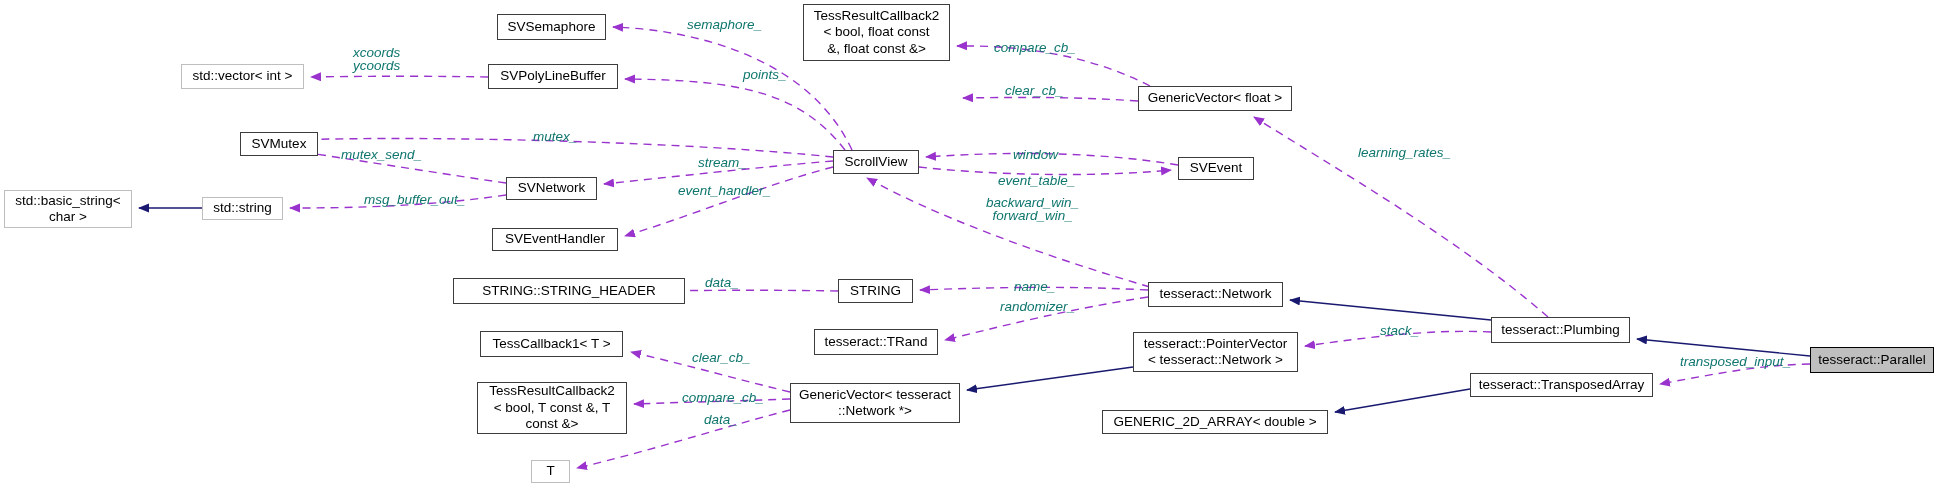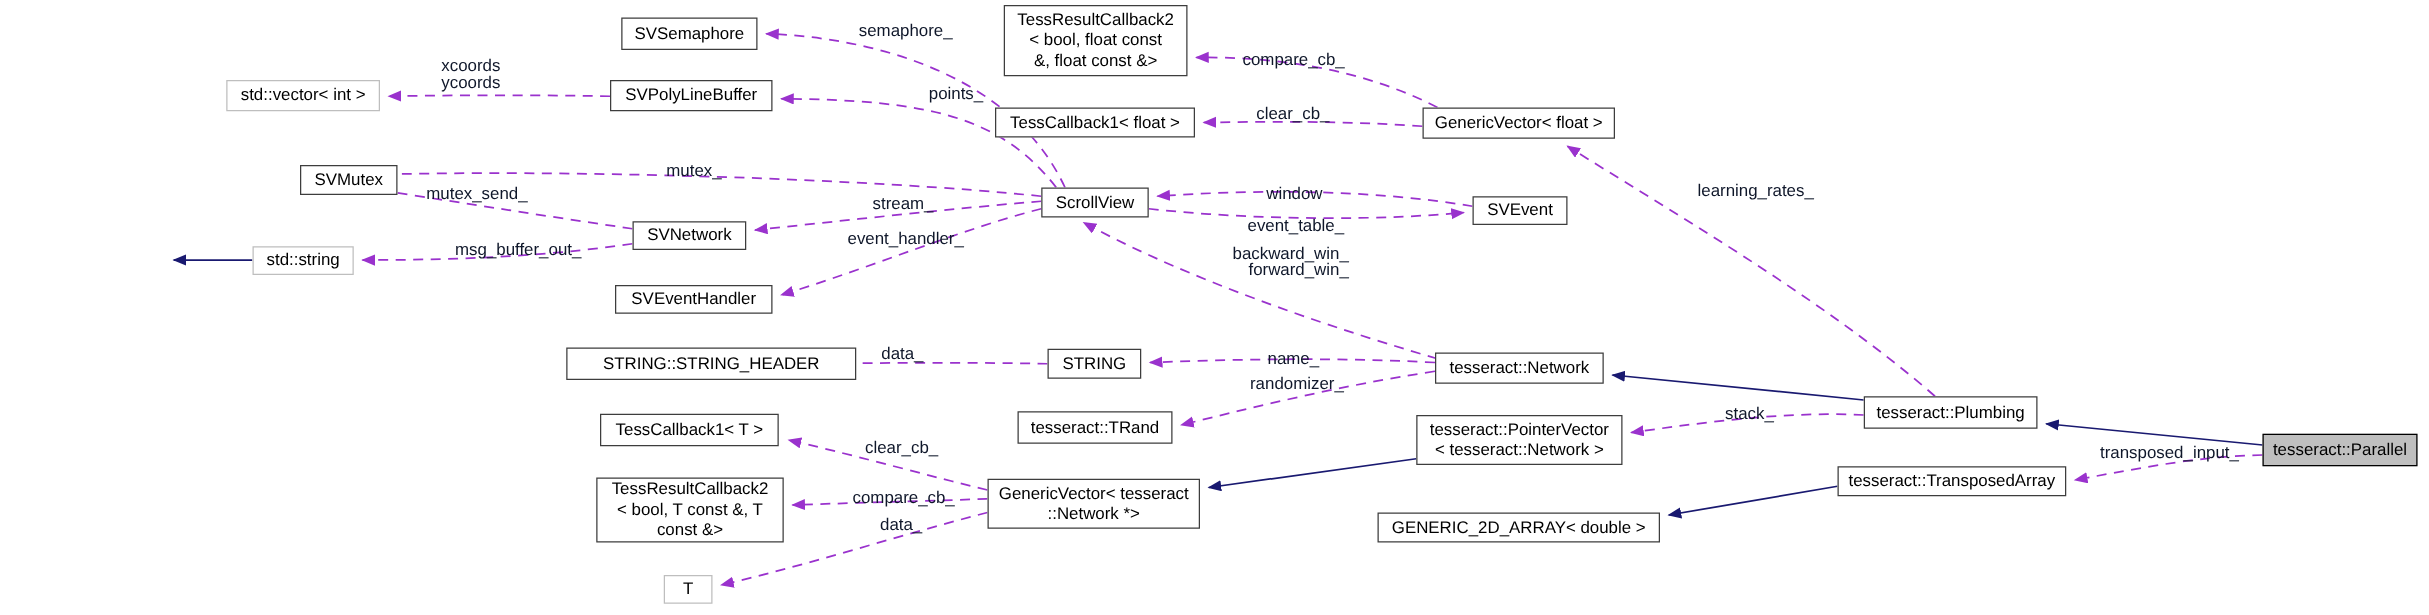--- a/index.html
+++ b/index.html
@@ -22,26 +22,27 @@
     display:flex;align-items:center;justify-content:center;
     text-align:center;
     white-space:pre-line;
     z-index:2;
     cursor:pointer;
   }
   .node.external{border:1.5px solid #bebebe;cursor:default;}
   .node.current{background:#bfbfbf;border:1.5px solid #000;}
   .elabel{
     position:absolute;
-    color:#0f172a;
+    color:#0f766e;
     font-size:13.5px;
     line-height:13px;
     white-space:pre-line;
-    text-align:right;
+    text-align:center;
     z-index:3;
+    font-style:italic;
   }
   path.usage{stroke:#9a32cd;stroke-width:1.4;fill:none;stroke-dasharray:8 6;}
   path.inherit{stroke:#191970;stroke-width:1.4;fill:none;}
 </style>
 </head>
 <body>
 
 <div id="canvas">
 
   <svg id="edges" viewBox="0 0 1943 492" xmlns="http://www.w3.org/2000/svg">
@@ -83,26 +84,27 @@
     <path class="inherit" d="M 1133 367 L 967 390" marker-end="url(#an)"></path>
     <path class="inherit" d="M 1470 389 L 1335 412" marker-end="url(#an)"></path>
   </svg>
 
   <div class="node" style="left:497px;top:14px;width:109px;height:26px;">SVSemaphore</div>
   <div class="node external" style="left:181px;top:64px;width:123px;height:25px;">std::vector&lt; int &gt;</div>
   <div class="node" style="left:488px;top:64px;width:130px;height:25px;">SVPolyLineBuffer</div>
   <div class="node" style="left:803px;top:4px;width:147px;height:57px;">TessResultCallback2
 &lt; bool, float const
 &amp;, float const &amp;&gt;</div>
-  <div class="node" style="left:796px;top:86px;width:160px;height:24px;">TessCallback1&lt; float &gt;</div>
   <div class="node" style="left:1138px;top:86px;width:154px;height:25px;">GenericVector&lt; float &gt;</div>
   <div class="node" style="left:204px;top:132px;width:78px;height:24px;margin-left:36px;">SVMutex</div>
   <div class="node" style="left:833px;top:150px;width:86px;height:24px;">ScrollView</div>
   <div class="node" style="left:1178px;top:157px;width:76px;height:23px;">SVEvent</div>
   <div class="node" style="left:506px;top:177px;width:91px;height:23px;">SVNetwork</div>
+  <div class="node external" style="left:4px;top:190px;width:128px;height:38px;">std::basic_string&lt;
+char &gt;</div>
   <div class="node external" style="left:202px;top:197px;width:81px;height:23px;">std::string</div>
   <div class="node" style="left:492px;top:228px;width:126px;height:23px;">SVEventHandler</div>
   <div class="node" style="left:453px;top:278px;width:232px;height:26px;">STRING::STRING_HEADER</div>
   <div class="node" style="left:838px;top:279px;width:75px;height:24px;">STRING</div>
   <div class="node" style="left:1148px;top:282px;width:135px;height:25px;">tesseract::Network</div>
   <div class="node" style="left:480px;top:331px;width:143px;height:26px;">TessCallback1&lt; T &gt;</div>
   <div class="node" style="left:814px;top:329px;width:124px;height:26px;">tesseract::TRand</div>
   <div class="node" style="left:1133px;top:332px;width:165px;height:40px;">tesseract::PointerVector
 &lt; tesseract::Network &gt;</div>
   <div class="node" style="left:1491px;top:317px;width:139px;height:26px;">tesseract::Plumbing</div>

